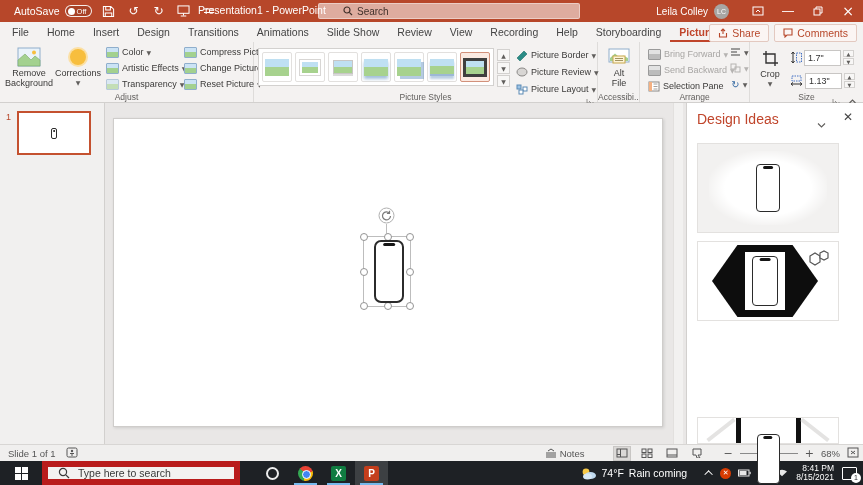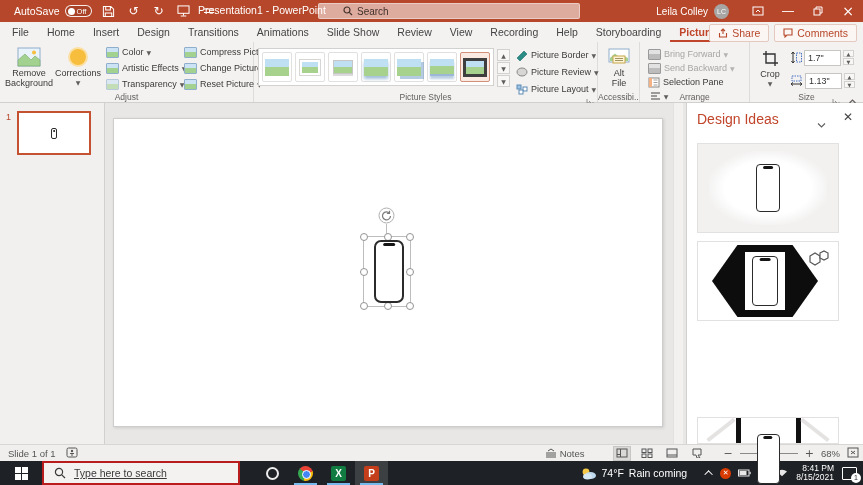--- a/index.html
+++ b/index.html
@@ -113,21 +113,21 @@
   .viewbtn { width:18px; height:15px; display:flex; align-items:center; justify-content:center; color:#555; }
   .viewbtn.active { background:#DBD9D7; border:1px solid #C8C6C4; }
   .zoomline { width:58px; height:1px; background:#8a8a8a; position:relative; }
   .zoomline .zthumb { position:absolute; left:28px; top:-4px; width:3px; height:9px; background:#666; }
 
   
   .taskbar { position:absolute; top:461px; left:0; width:863px; height:24px; background:#1E2125; display:flex; align-items:stretch; color:#fff; }
   .startbtn { width:42px; display:flex; align-items:center; justify-content:center; }
   .winlogo { display:grid; grid-template-columns:6px 6px; grid-template-rows:6px 6px; gap:1px; }
   .winlogo span { background:#fff; }
-  .tb-search { width:198px; background:#F3F2F1; display:flex; align-items:center; gap:8px; padding-left:10px; color:#3a3a3a; font-size:10.5px; border:2px solid #b91c1c;text-decoration:underline; }
+  .tb-search { width:198px; background:#F3F2F1; display:flex; align-items:center; gap:8px; padding-left:10px; color:#3a3a3a; font-size:10.5px; border:6px solid #b91c1c; }
   .tb-icons { display:flex; align-items:stretch; margin-left:16px; }
   .tb-app { width:33px; display:flex; align-items:center; justify-content:center; position:relative; }
   .tb-app.open::after { content:""; position:absolute; bottom:0; left:5px; right:5px; height:2px; background:#76B9ED; }
   .tb-app.active { background:rgba(255,255,255,.14); }
   .ring { width:13px; height:13px; border:2px solid #ECECEC; border-radius:50%; }
   .chrome { width:15px; height:15px; border-radius:50%; background:conic-gradient(from -45deg, #EA4335 0 33%, #FBBC05 0 66%, #34A853 0 100%); position:relative; }
   .chrome::after { content:""; position:absolute; left:4px; top:4px; width:7px; height:7px; border-radius:50%; background:#4285F4; border:1.5px solid #fff; }
   .appsq { width:15px; height:15px; border-radius:2px; color:#fff; font-size:10px; font-weight:bold; display:flex; align-items:center; justify-content:center; }
   .excel { background:#107C41; }
   .ppt { background:#C43E1C; }
@@ -356,21 +356,21 @@
               <path d="M2 10 L7 5.5 L12 10 L15 7.5 L20 10 V13 H2z" fill="#A3D18F"></path>
               <rect x="5" y="8" width="12" height="7" fill="#FDF4D7" stroke="#C9A84C"></rect>
               <path d="M7 10.5h8 M7 12.5h8" stroke="#8a7a42" stroke-width=".8"></path>
             </svg>
         </span>
         <span>Alt File</span>
       </div>
       <div class="rlabel">Accessibi...</div>
     </div>
 
-    <div class="rgroup" style="width:110px;flex-direction:column;">
+    <div class="rgroup" style="width:110px;">
       <div class="smallcol" style="margin-top:2px; width:78px;">
         <div class="smallbtn disabled">
             <span class="ic-pic gray"></span>
             <span>Bring Forward</span>
             <span class="caret" style="color:#b5b3b1;">▼</span>
           </div>
         <div class="smallbtn disabled">
             <span class="ic-pic gray"></span>
             <span>Send Backward</span>
             <span class="caret" style="color:#b5b3b1;">▼</span>

